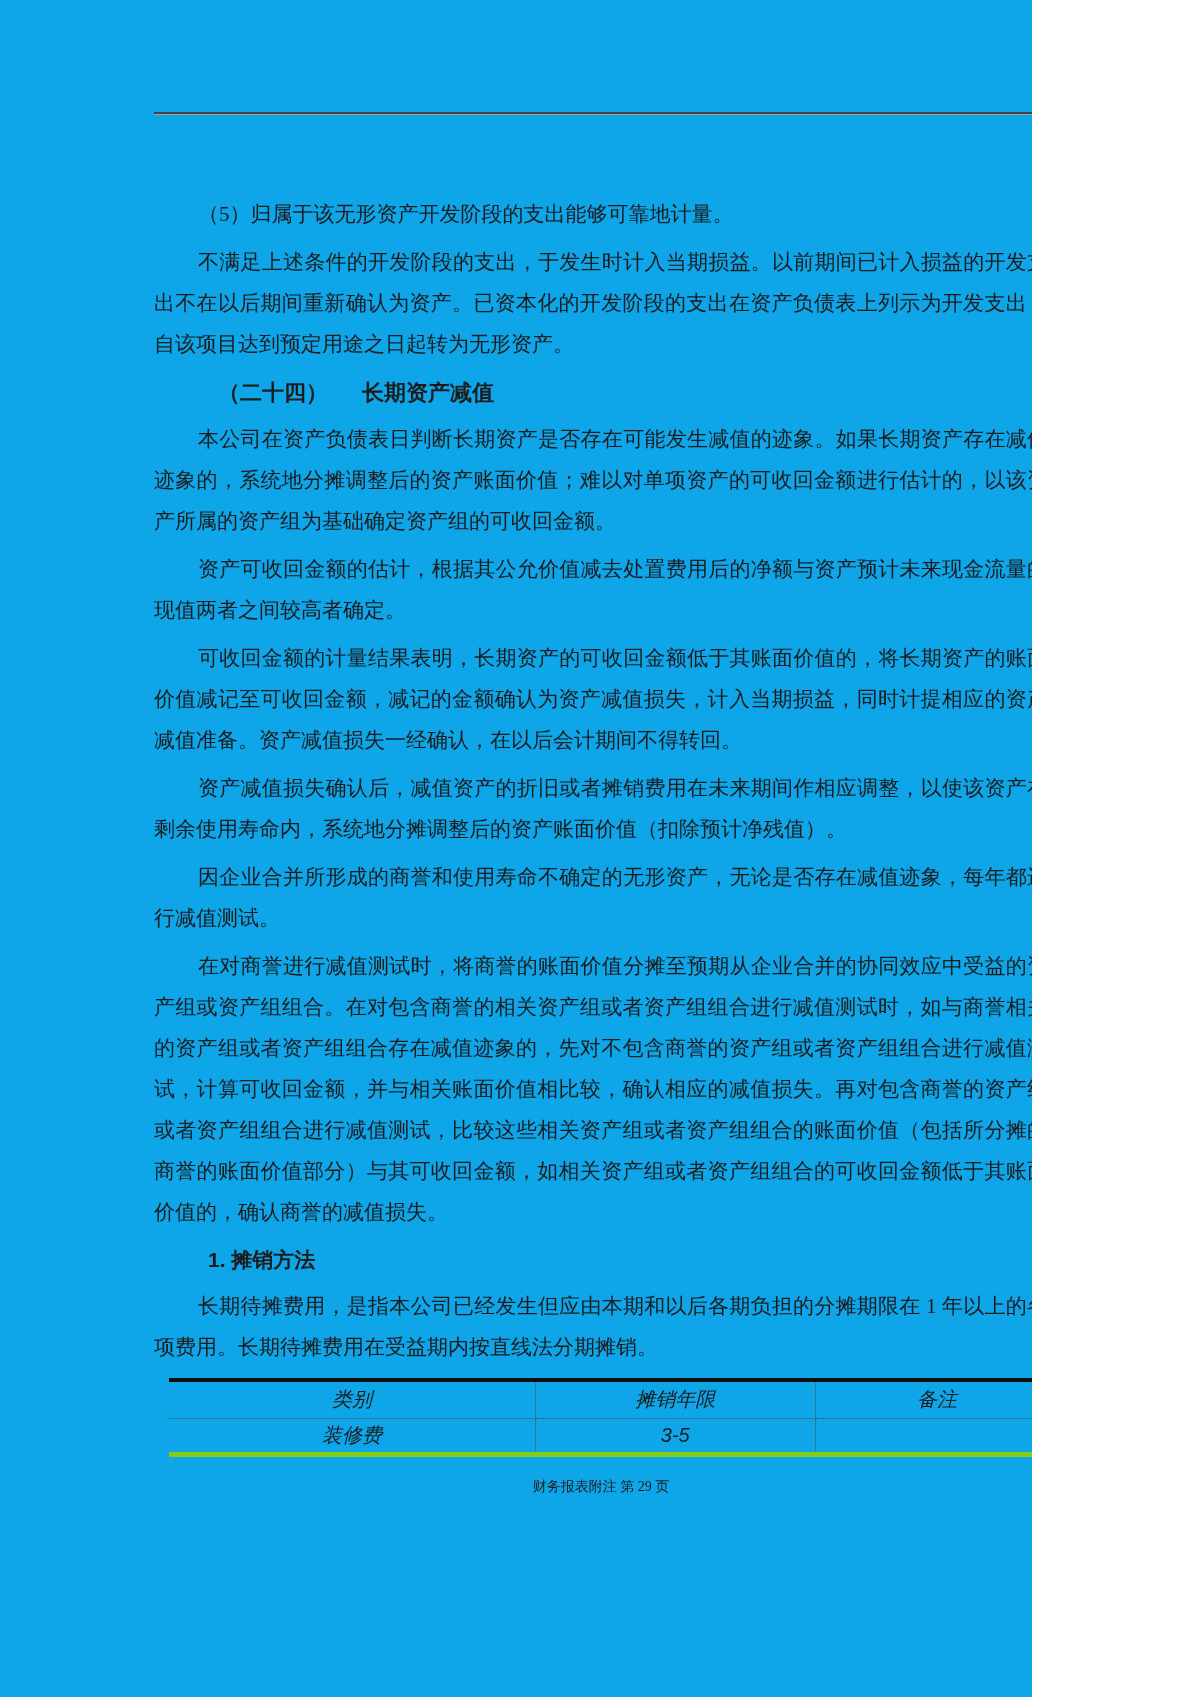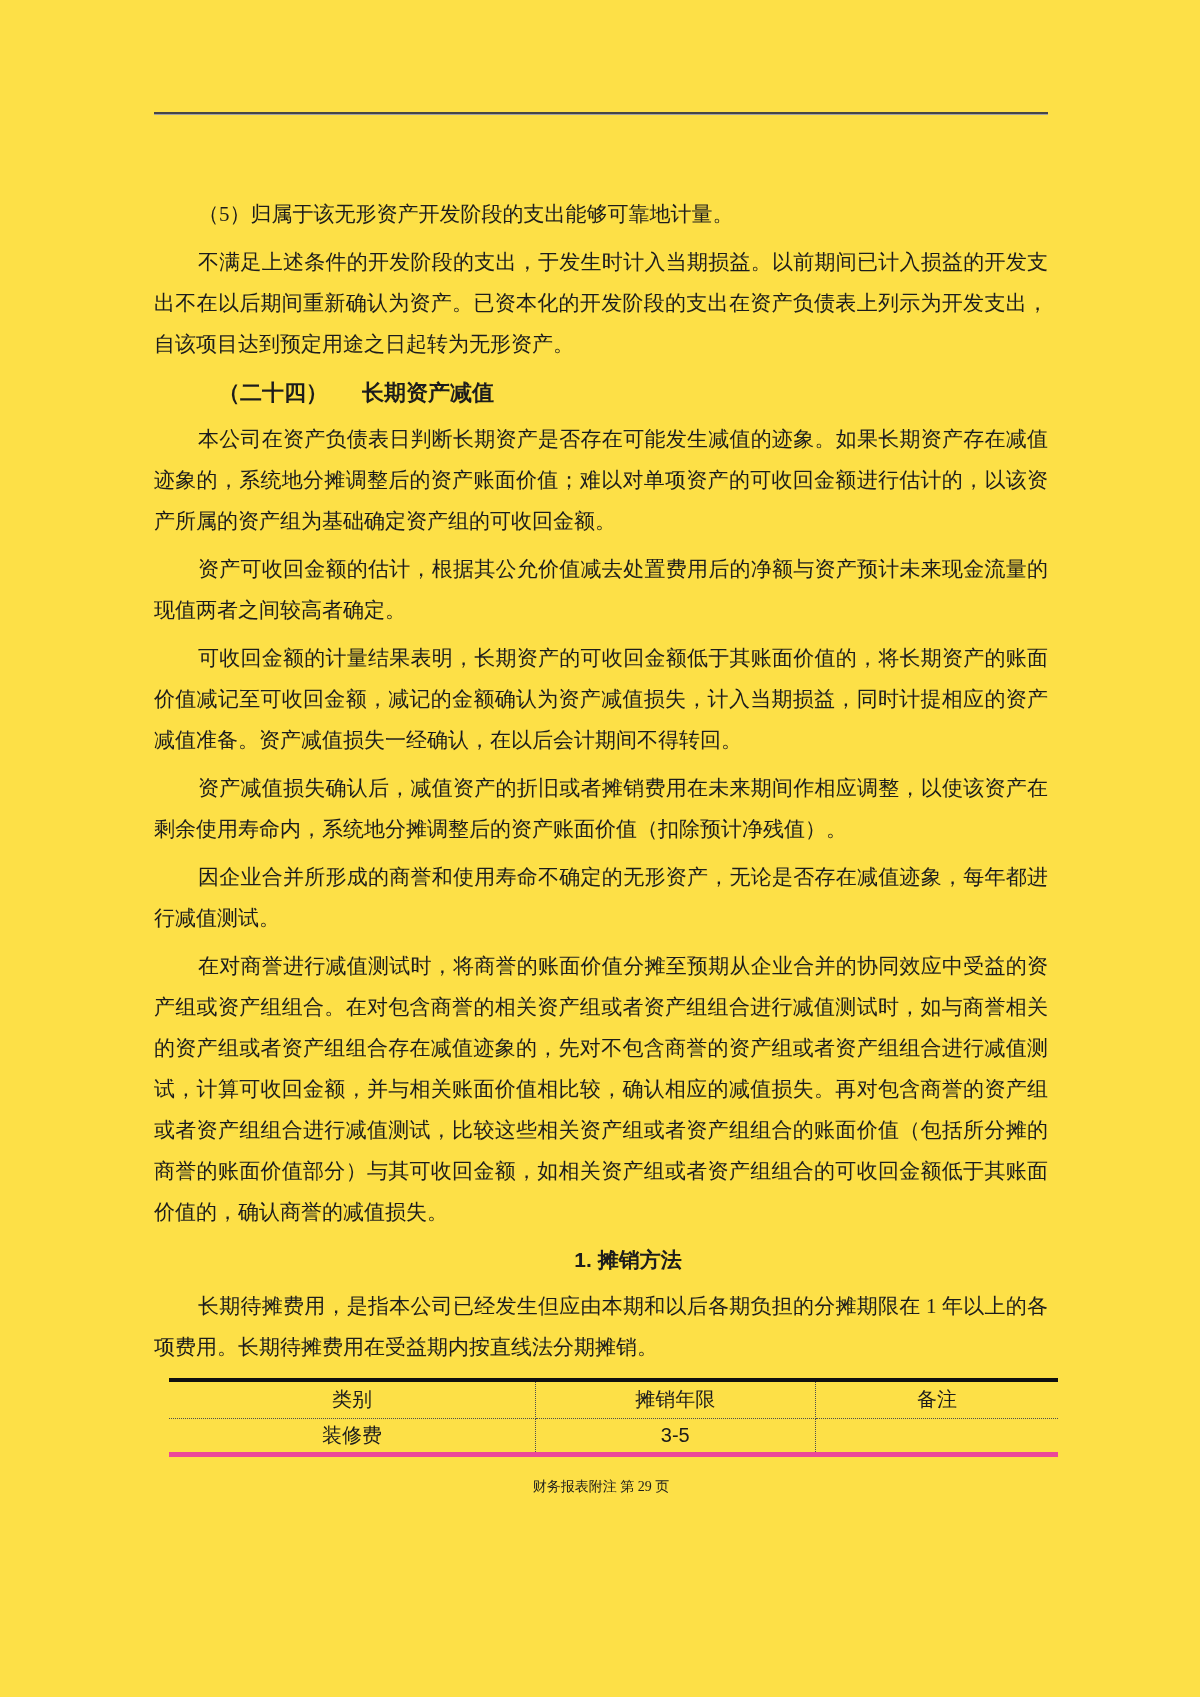--- a/index.html
+++ b/index.html
@@ -1,22 +1,22 @@
 <!DOCTYPE html>
 <html><head>
 <meta charset="utf-8">
 <style>
   * { box-sizing: border-box; }
   html, body { margin: 0; padding: 0; background: #ffffff; }
 
   .page {
     position: relative;
-    width: 1200px;
+    width: 1032px;
     height: 1697px;
-    background: #fde047;
+    background: #0ea5e9;
     color: #1c1c1c;
     font-family: "Liberation Serif", "DejaVu Serif", serif;
     overflow: hidden;
     padding-left: 24px;
   }
 
   .top-rule {
     position: absolute;
     left: 154px;
     top: 112px;
@@ -52,32 +52,33 @@
   }
   .sec-h .sec-num { margin-right: 34px; }
 
   .sub-h {
     margin: 0 0 6px 0;
     padding-left: 54px;
     font-family: "Liberation Sans", "DejaVu Sans", sans-serif;
     font-weight: bold;
     font-size: 21px;
     line-height: 40px;
-    text-align: center;
+    text-align: left;
   }
 
   table.amort {
     width: calc(100% - 5px);
     margin-left: 15px;
     margin-top: 10px;
     border-collapse: collapse;
     border-top: 4px solid #101010;
-    border-bottom: 5px solid #ec4899;
+    border-bottom: 5px solid #84cc16;
     font-size: 20px;
     table-layout: fixed;
+    font-style: italic;
   }
   .amort th, .amort td {
     text-align: center;
     vertical-align: middle;
     padding: 0;
     font-weight: normal;
     line-height: 1.25;
   }
   .amort th {
     height: 38px;

